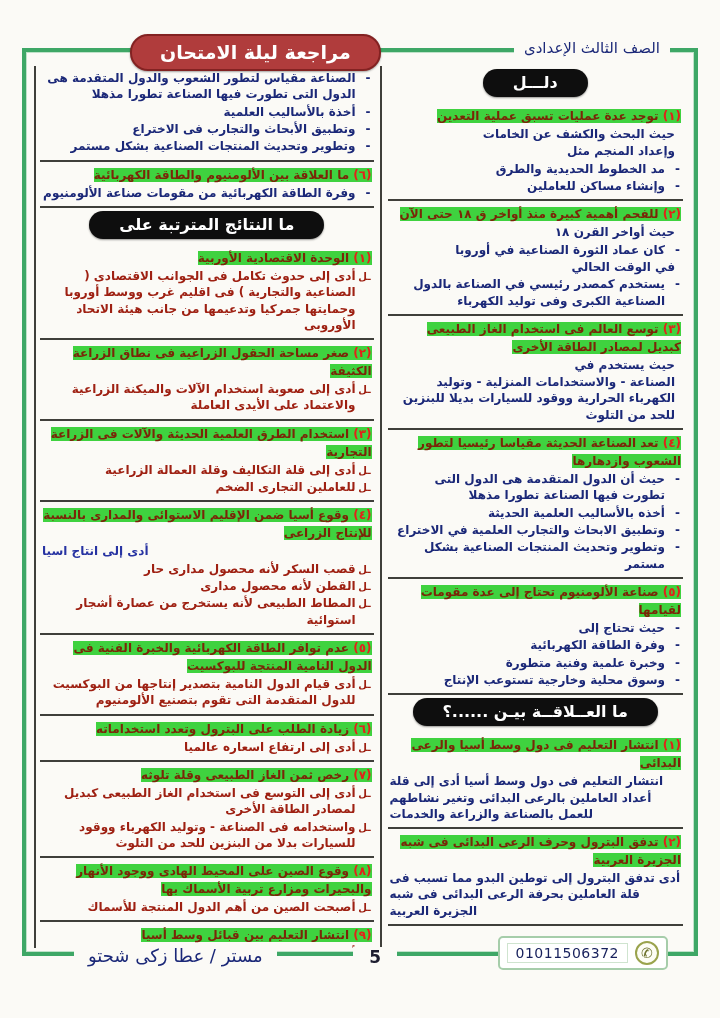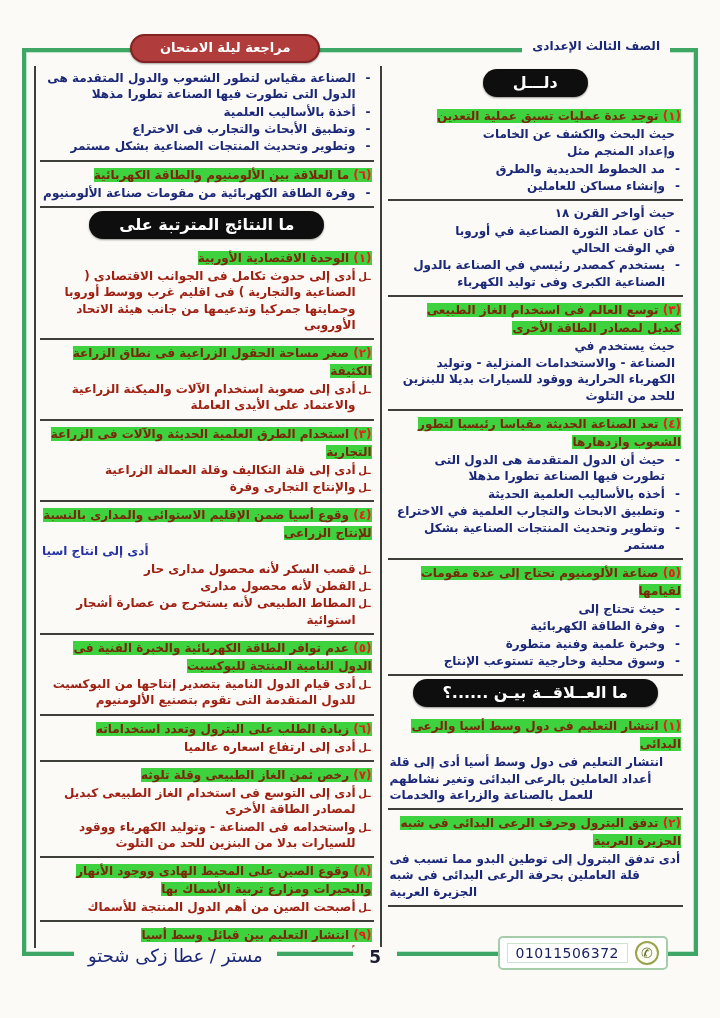--- a/index.html
+++ b/index.html
@@ -27,27 +27,27 @@
     margin:48px 22px 0 22px;
     height:908px;
     border:4px solid var(--frame);
     box-shadow:inset 0 0 0 1px #bfe2c9;
     padding:14px 8px 4px 8px;
   }
   
   .grade{
     position:absolute;top:-13px;right:24px;
     background:var(--paper);padding:0 10px;
-    color:var(--navy);font-weight:bold;font-size:12px;line-height:1.2;
+    color:var(--navy);font-weight:normal;font-size:15px;line-height:1.2;
   }
   .badge{
     position:absolute;top:-18px;left:104px;
     background:var(--badge);border:2px solid var(--badge-border);
     border-radius:18px;padding:4px 28px;
-    color:#fff;font-weight:bold;font-size:13px;line-height:1.3;
+    color:#fff;font-weight:bold;font-size:19px;line-height:1.3;
     box-shadow:0 1px 2px rgba(0,0,0,.35);
     white-space:nowrap;
   }
   
   .teacher{
     position:absolute;bottom:-14px;left:48px;
     background:var(--paper);padding:0 14px;
     color:var(--navy);font-weight:normal;font-size:18px;white-space:nowrap;
   }
   .pagenum{
@@ -116,20 +116,21 @@
       <div class="col col-right">
         <div class="pill-row"><span class="pill">دلـــل</span></div>
         <div class="item">
           <div class="heading"><span class="hl"><span class="num">(١) </span>توجد عدة عمليات تسبق عملية التعدين</span></div>
           <div class="line b-none c-navy">حيث البحث والكشف عن الخامات</div>
           <div class="line b-none c-navy">وإعداد المنجم مثل</div>
           <div class="line b-dash c-navy">مد الخطوط الحديدية والطرق</div>
           <div class="line b-dash c-navy">وإنشاء مساكن للعاملين</div>
         </div>
         <div class="item">
+          <div class="heading"><span class="hl"><span class="num">(٢) </span>للفحم أهمية كبيرة منذ أواخر ق ١٨ حتى الآن</span></div>
           <div class="line b-none c-navy">حيث أواخر القرن ١٨</div>
           <div class="line b-dash c-navy">كان عماد الثورة الصناعية في أوروبا</div>
           <div class="line b-none c-navy">في الوقت الحالي</div>
           <div class="line b-dash c-navy">يستخدم كمصدر رئيسي في الصناعة بالدول الصناعية الكبرى وفى توليد الكهرباء</div>
         </div>
         <div class="item">
           <div class="heading"><span class="hl"><span class="num">(٣) </span>توسع العالم فى استخدام الغاز الطبيعى كبديل لمصادر الطاقة الأخرى</span></div>
           <div class="line b-none c-navy">حيث يستخدم في</div>
           <div class="line b-none c-navy">الصناعة - والاستخدامات المنزلية - وتوليد الكهرباء الحرارية ووقود للسيارات بديلا للبنزين للحد من التلوث</div>
         </div>
@@ -176,21 +177,21 @@
           <div class="heading"><span class="hl"><span class="num">(١) </span>الوحدة الاقتصادية الأوربية</span></div>
           <div class="line b-hook c-maroon">أدى إلى حدوث تكامل فى الجوانب الاقتصادى ( الصناعية والتجارية ) فى اقليم غرب ووسط أوروبا وحمايتها جمركيا وتدعيمها من جانب هيئة الاتحاد الأوروبى</div>
         </div>
         <div class="item">
           <div class="heading"><span class="hl"><span class="num">(٢) </span>صغر مساحة الحقول الزراعية فى نطاق الزراعة الكثيفة</span></div>
           <div class="line b-hook c-maroon">أدى إلى صعوبة استخدام الآلات والميكنة الزراعية والاعتماد على الأيدى العاملة</div>
         </div>
         <div class="item">
           <div class="heading"><span class="hl"><span class="num">(٣) </span>استخدام الطرق العلمية الحديثة والآلات فى الزراعة التجارية</span></div>
           <div class="line b-hook c-maroon">أدى إلى قلة التكاليف وقلة العمالة الزراعية</div>
-          <div class="line b-hook c-maroon">والإنتاج التجارى وفرة</div>
+          <div class="line b-hook c-maroon">للعاملين التجارى الضخم</div>
         </div>
         <div class="item">
           <div class="heading"><span class="hl"><span class="num">(٤) </span>وقوع أسيا ضمن الإقليم الاستوائى والمدارى بالنسبة للإنتاج الزراعى</span></div>
           <div class="line b-none c-blue center">أدى إلى انتاج اسيا</div>
           <div class="line b-hook c-maroon">قصب السكر لأنه محصول مدارى حار</div>
           <div class="line b-hook c-maroon">القطن لأنه محصول مدارى</div>
           <div class="line b-hook c-maroon">المطاط الطبيعى لأنه يستخرج من عصارة أشجار استوائية</div>
         </div>
         <div class="item">
           <div class="heading"><span class="hl"><span class="num">(٥) </span>عدم توافر الطاقة الكهربائية والخبرة الفنية فى الدول النامية المنتجة للبوكسيت</span></div>

